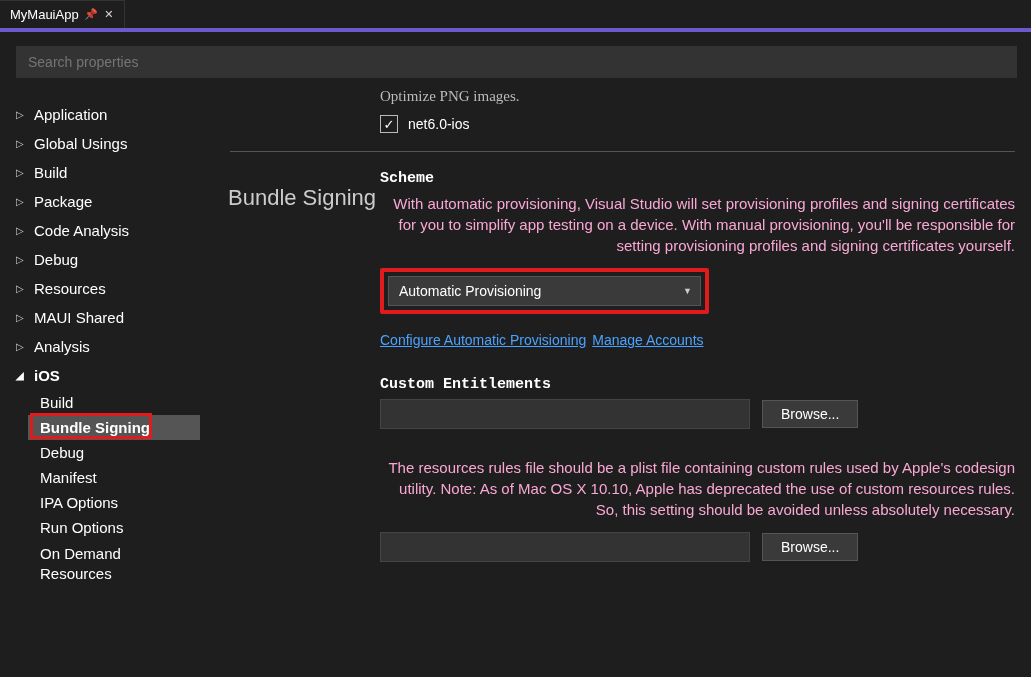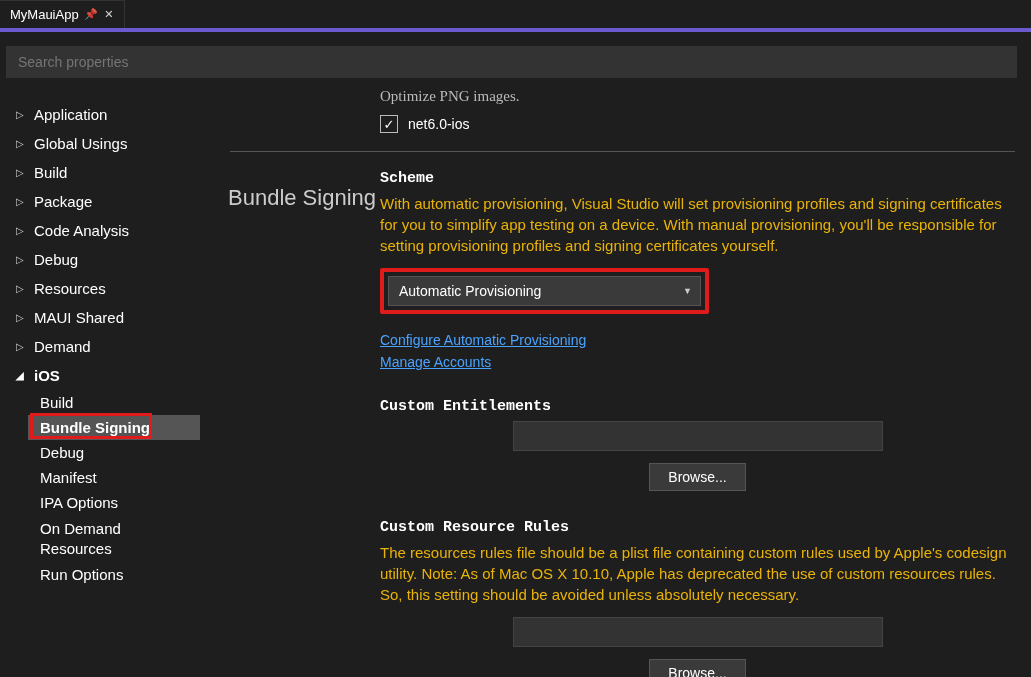--- a/index.html
+++ b/index.html
@@ -36,21 +36,21 @@
   }
   .purple-bar {
     height: 3px;
     background: #6a5acd;
   }
   .top-underline {
     height: 1px;
     background: #6a5acd;
   }
   .search-row {
-    padding: 14px 14px 14px 6px;
+    padding: 14px 14px 14px 16px;
     background: #1e1e1e;
   }
   .search-input {
     width: 100%;
     background: #333333;
     border: none;
     color: #ccc;
     padding: 8px 12px;
     font-size: 14px;
     outline: none;
@@ -140,24 +140,25 @@
     border-top:1px solid #555;
     margin:18px 0 18px -150px;
   }
   .field-title {
     font-weight:600;
     font-size:15px;
     margin-bottom:6px;
     font-family:Liberation Mono, monospace;
   }
   .field-desc {
-    color:#eab308;
+    color:#f9a8d4;
     font-size:15px;
     line-height:1.4;
     margin-bottom:12px;
+    text-align:right;
   }
   .dropdown {
     position:relative;
     width: 313px;
     background:#3a3a3a;
     border:1px solid #555;
     padding:6px 28px 6px 10px;
     color:#fff;
     cursor:pointer;
   }
@@ -174,27 +175,26 @@
     display:inline-block;
     border-radius:2px;
   }
   .link {
     color:#4aa3ff;
     text-decoration:underline;
     cursor:pointer;
     display:inline-block;
   }
   .link + .link { }
-  .links-block { margin-top:18px; display:flex; flex-direction:column; gap:6px; align-items:flex-start;}
+  .links-block { margin-top:18px; display:flex; gap:6px; align-items:flex-start;}
   .row-input {
     display:flex;
     gap:12px;
     align-items:center;
     margin-top:4px;
-    flex-direction:column;
   }
   .text-input {
     width:370px;
     background:#333;
     border:1px solid #444;
     height:30px;
     padding:4px 8px;
     color:#fff;
   }
   .btn {
@@ -254,41 +254,41 @@
     <div class="nav-item">
         <span class="arrow">▷</span>
         <span>Resources</span>
       </div>
     <div class="nav-item">
         <span class="arrow">▷</span>
         <span>MAUI Shared</span>
       </div>
     <div class="nav-item">
         <span class="arrow">▷</span>
-        <span>Demand</span>
+        <span>Analysis</span>
       </div>
 
     <div class="nav-item expanded">
         <span class="arrow">◢</span>
         <span>iOS</span>
       </div>
 
     <div class="nav-sub">Build</div>
 
     <div class="rowwrap">
       <div class="sel-bg"></div>
       <div class="nav-sub" style="position:relative;font-weight:600;">Bundle Signing</div>
       <div class="sel-redbox" style="width:122px;height:26px;"></div>
     </div>
 
     <div class="nav-sub">Debug</div>
     <div class="nav-sub">Manifest</div>
     <div class="nav-sub">IPA Options</div>
+    <div class="nav-sub">Run Options</div>
     <div class="nav-sub" style="line-height:1.3;">On Demand Resources</div>
-    <div class="nav-sub">Run Options</div>
   </div>
 
   <div class="content">
     <div class="panel">
       <div class="cut-text" style="margin-top:-4px;">Optimize PNG images.</div>
       <div class="checkbox-row">
         <div class="checkbox">✓</div>
         <span>net6.0-ios</span>
       </div>
       <hr class="divider">
@@ -317,21 +317,20 @@
       <div class="block">
         <div class="field-title">Custom Entitlements</div>
         <div class="row-input">
           <input class="text-input" style="">
           <button class="btn">Browse...</button>
         </div>
       </div>
 
       
       <div class="block">
-        <div class="field-title">Custom Resource Rules</div>
         <div class="field-desc">The resources rules file should be a plist file containing custom rules used by Apple's codesign utility. Note: As of Mac OS X 10.10, Apple has deprecated the use of custom resources rules. So, this setting should be avoided unless absolutely necessary.</div>
         <div class="row-input">
           <input class="text-input" style="">
           <button class="btn">Browse...</button>
         </div>
       </div>
     </div>
   </div>
 </div>
 

